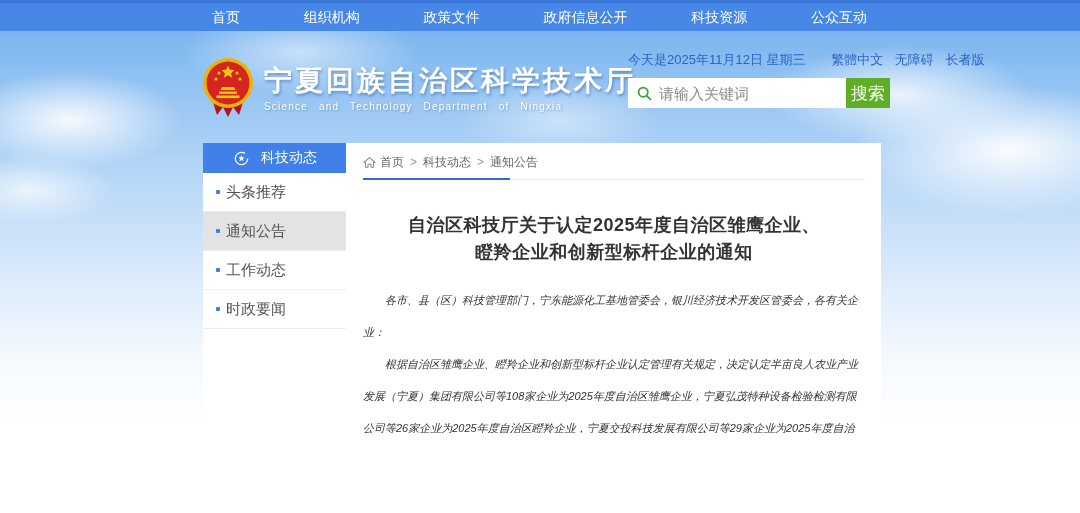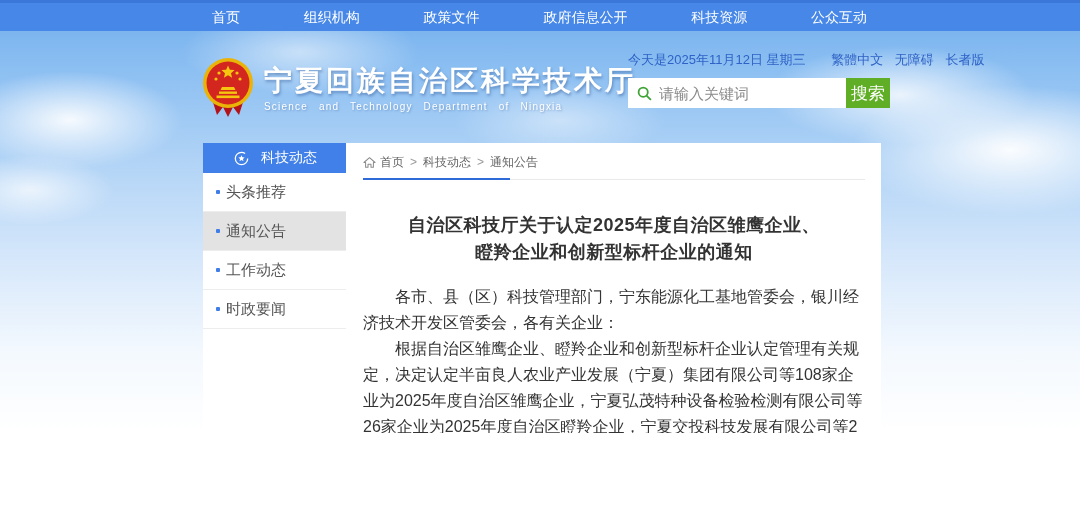--- a/index.html
+++ b/index.html
@@ -88,21 +88,21 @@
   .breadcrumb .sep { color:#999; margin:0 2px; }
   .crumb-rule { margin-top:6px; border-bottom:1px solid #e9e9e9; position:relative; height:0; }
   .crumb-rule .blue { position:absolute; left:0; top:-1px; width:147px; height:2px; background:#2f6bd8; }
 
   .article-title {
     margin-top:32px; padding:0 38px; text-align:center;
     font-size:18px; font-weight:bold; color:#333; line-height:27px; letter-spacing:.5px;
   }
   .meta { margin-top:16px; text-align:center; font-size:12px; color:#737373; }
   .meta span.part { margin:0 6px; }
-  .article-body { margin-top:18px; font-size:16px; color:#333; line-height:26px; word-break:break-all; }
+  .article-body { margin-top:18px; font-size:11px; color:#333; line-height:32px; word-break:break-all;font-style:italic; }
   .article-body p { text-indent:2em; }
   .attachments { margin-top:40px; margin-left:32px; display:flex; font-size:12.5px; color:#333; line-height:23px; }
   .att-label { flex:0 0 auto; }
   .att-list { display:flex; flex-direction:column; }
   .att-list a { color:#333; text-decoration:none; cursor:pointer; }
 </style>
 </head>
 <body>
 
 <div class="screen">

